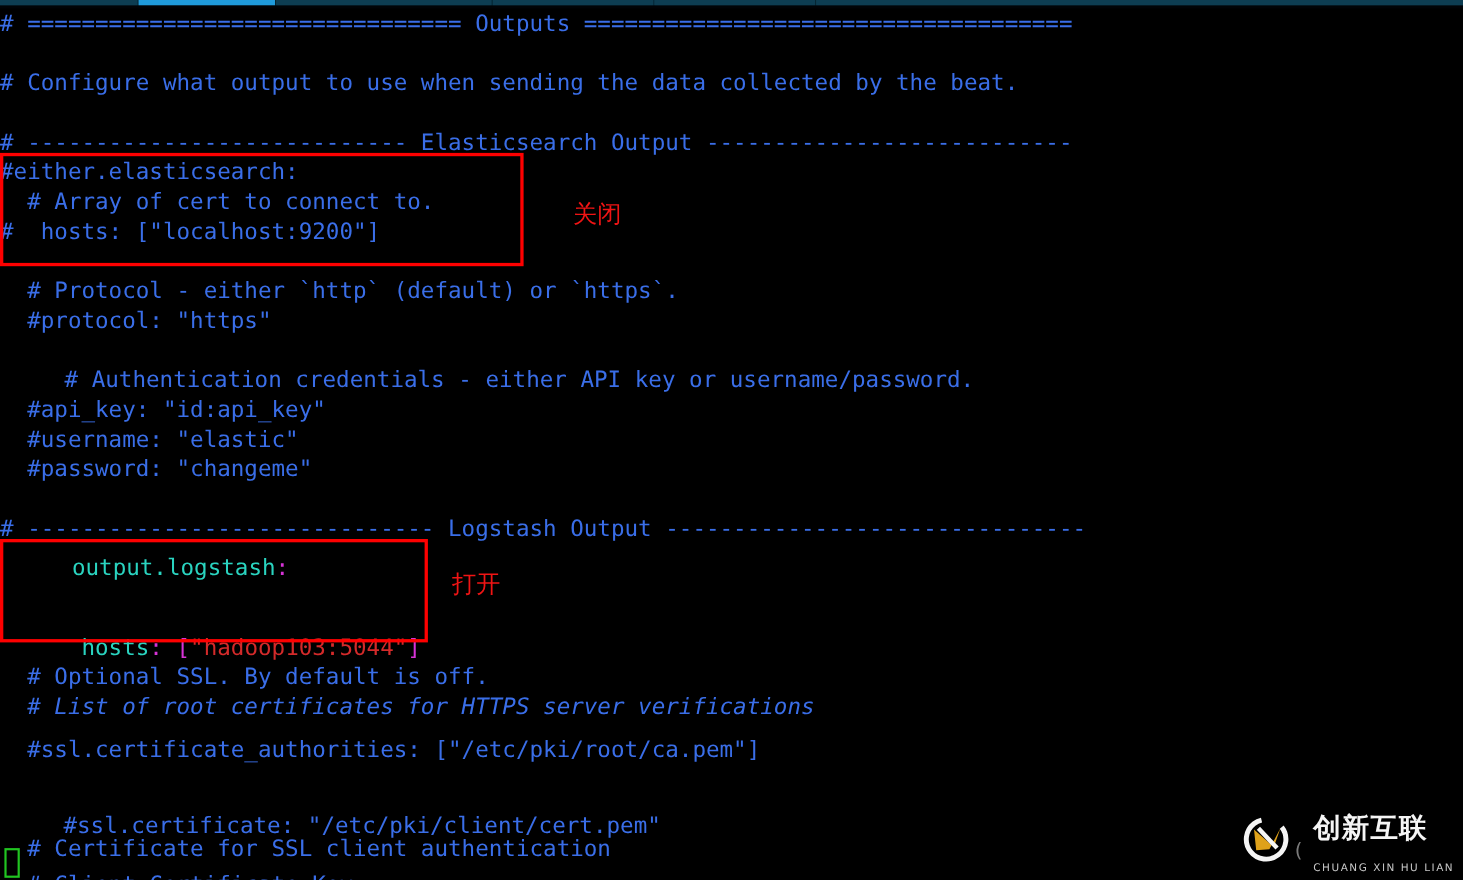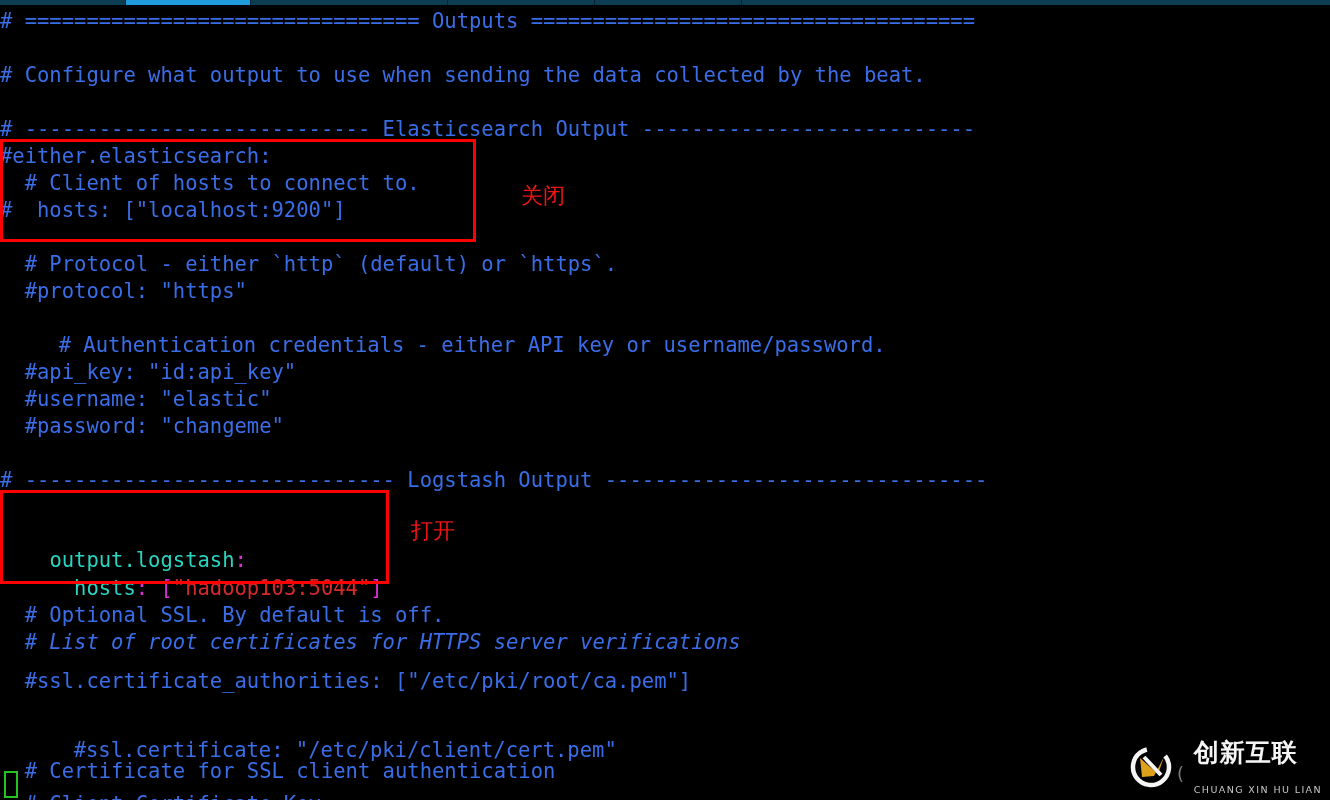--- a/index.html
+++ b/index.html
@@ -91,21 +91,21 @@
     box-sizing: border-box;
     background: transparent;
   }
 
   
   #watermark {
     position: absolute;
     right: 8px;
     bottom: 6px;
     display: flex;
-    align-items: flex-end;
+    align-items: flex-start;
     gap: 20px;
     opacity: 0.96;
   }
   #watermark .wm-logo { flex: 0 0 auto; }
   #watermark .wm-text { display: flex; flex-direction: column; line-height: 1; }
   #watermark .wm-cn {
     color: #ffffff;
     font-size: 25px;
     font-weight: bold;
     letter-spacing: 1px;
@@ -145,38 +145,38 @@
   </div>
 <div id="tabstrip-under"></div>
 
 <div id="terminal">
 
   <div id="lines-host">
       <div class="line c-comment" style="top: 0px; left: 0px;"># ================================ Outputs ====================================</div>
       <div class="line c-comment" style="top: 54px; left: 0px;"># Configure what output to use when sending the data collected by the beat.</div>
       <div class="line c-comment" style="top: 108px; left: 0px;"># ---------------------------- Elasticsearch Output ---------------------------</div>
       <div class="line c-comment" style="top: 135px; left: 0px;">#either.elasticsearch:</div>
-      <div class="line c-comment" style="top: 162px; left: 0px;">  # Client of hosts to connect to.</div>
+      <div class="line c-comment" style="top: 162px; left: 0px;">  # Array of cert to connect to.</div>
       <div class="line c-comment" style="top: 189px; left: 0px;">#  hosts: ["localhost:9200"]</div>
       <div class="line c-comment" style="top: 243px; left: 0px;">  # Protocol - either `http` (default) or `https`.</div>
       <div class="line c-comment" style="top: 270px; left: 0px;">  #protocol: "https"</div>
       <div class="line c-comment" style="top: 324px; left: 0px; margin-left: 34px;">  # Authentication credentials - either API key or username/password.</div>
       <div class="line c-comment" style="top: 351px; left: 0px;">  #api_key: "id:api_key"</div>
       <div class="line c-comment" style="top: 378px; left: 0px;">  #username: "elastic"</div>
       <div class="line c-comment" style="top: 405px; left: 0px;">  #password: "changeme"</div>
       <div class="line c-comment" style="top: 459px; left: 0px;"># ------------------------------ Logstash Output -------------------------------</div>
       <div class="line c-comment" style="top: 594px; left: 0px;">  # Optional SSL. By default is off.</div>
       <div class="line c-comment" style="top: 621px; left: 0px; font-style: italic;">  # List of root certificates for HTTPS server verifications</div>
       <div class="line c-comment" style="top: 660px; left: 0px;">  #ssl.certificate_authorities: ["/etc/pki/root/ca.pem"]</div>
       <div class="line c-comment" style="top: 702px; left: 0px; margin-top: 48px;">  # Certificate for SSL client authentication</div>
-      <div class="line c-comment" style="top: 729px; left: 16px; padding-left: 33px;">  #ssl.certificate: "/etc/pki/client/cert.pem"</div>
+      <div class="line c-comment" style="top: 729px; left: 0px; padding-left: 33px;">  #ssl.certificate: "/etc/pki/client/cert.pem"</div>
       <div class="line c-comment" style="top: 783px; left: 0px;">  # Client Certificate Key</div>
     </div>
 
-  <div class="line" id="ls-key-line" style="top: 512px;">
+  <div class="line" id="ls-key-line" style="top: 468px; margin-left: 16px;">
     <span class="c-key">output.logstash</span><span class="c-punct">:</span>
   </div>
 
 
   <div class="line" id="ls-hosts-line" style="top: 540px;">
     <span class="c-key">  </span><span class="c-key">hosts</span><span class="c-punct">: </span><span class="c-punct">[</span><span class="c-str">"</span><span class="c-str">hadoop103:5044</span><span class="c-str">"</span><span class="c-punct">]</span>
   </div>
 
   <div id="annot-host">
       <div class="redbox" style="left: 0px; top: 131px; width: 476px; height: 103px;"></div>

